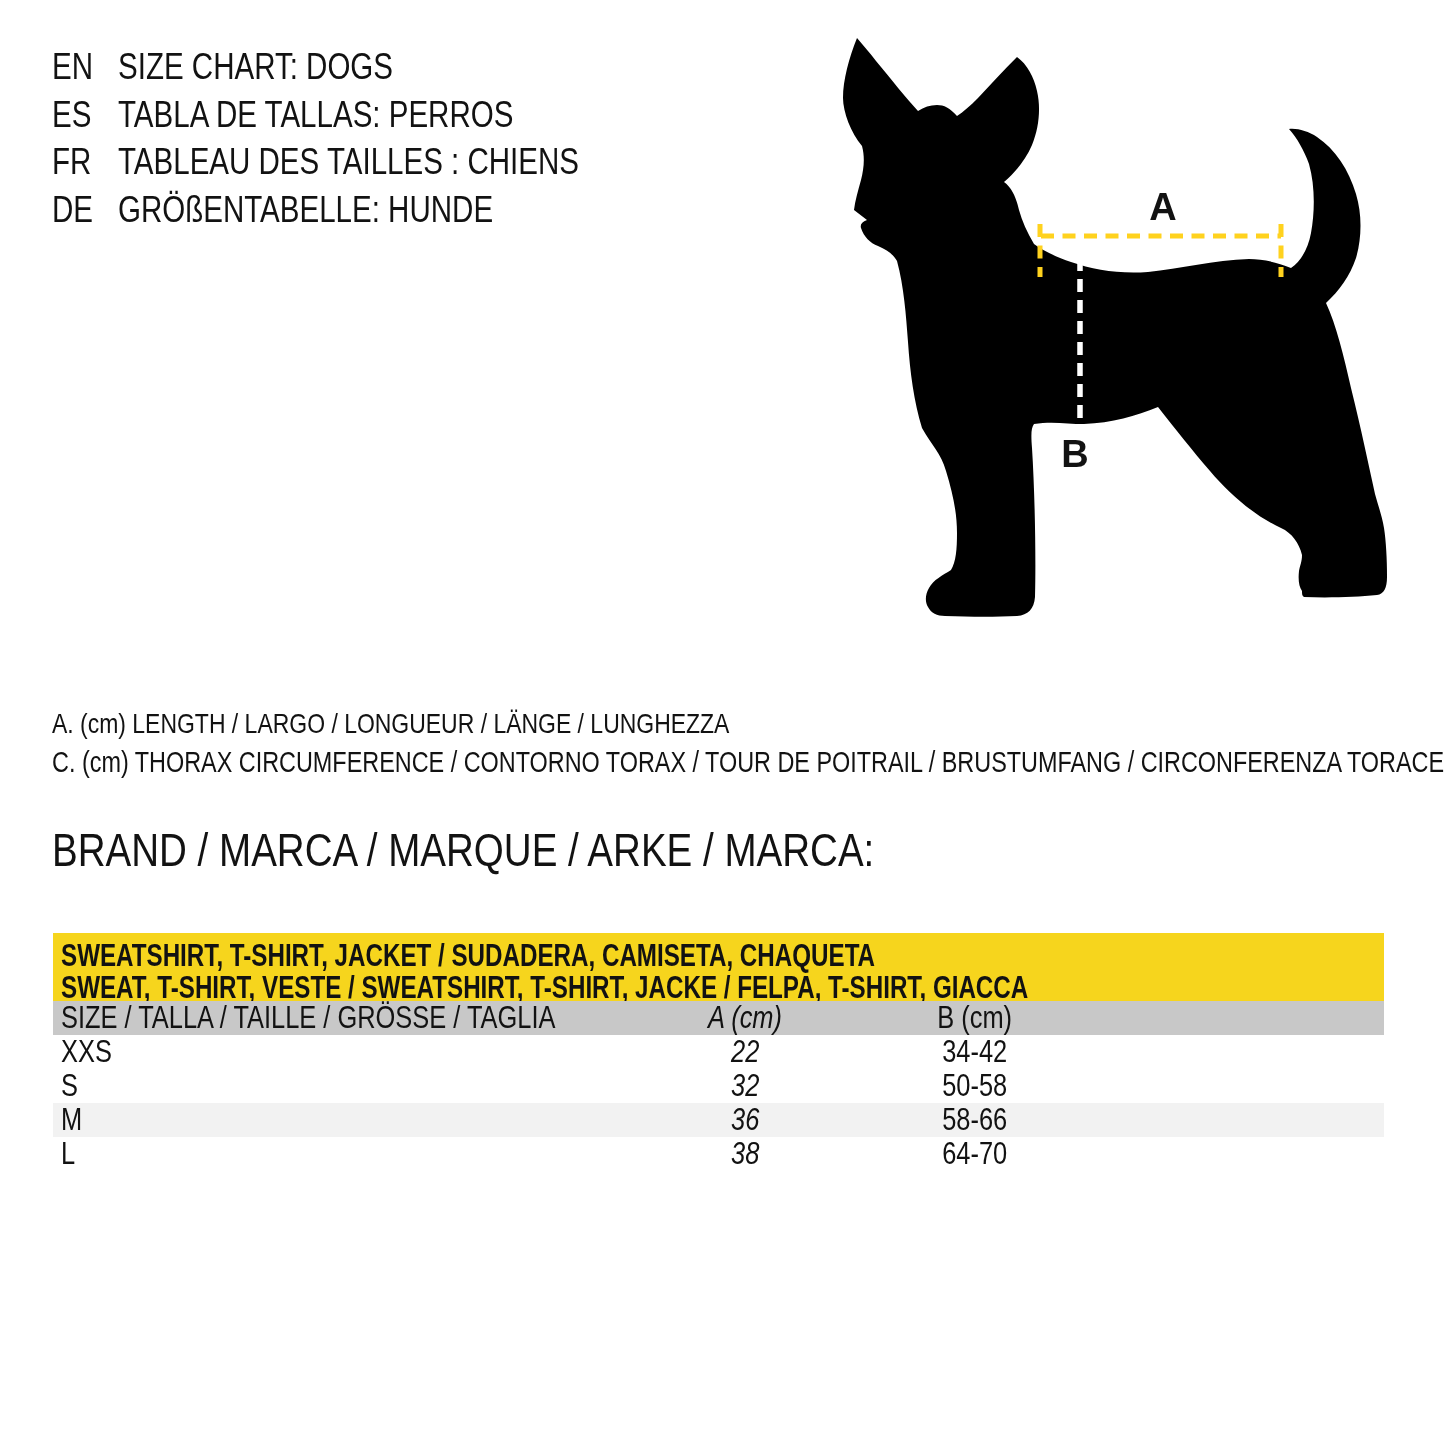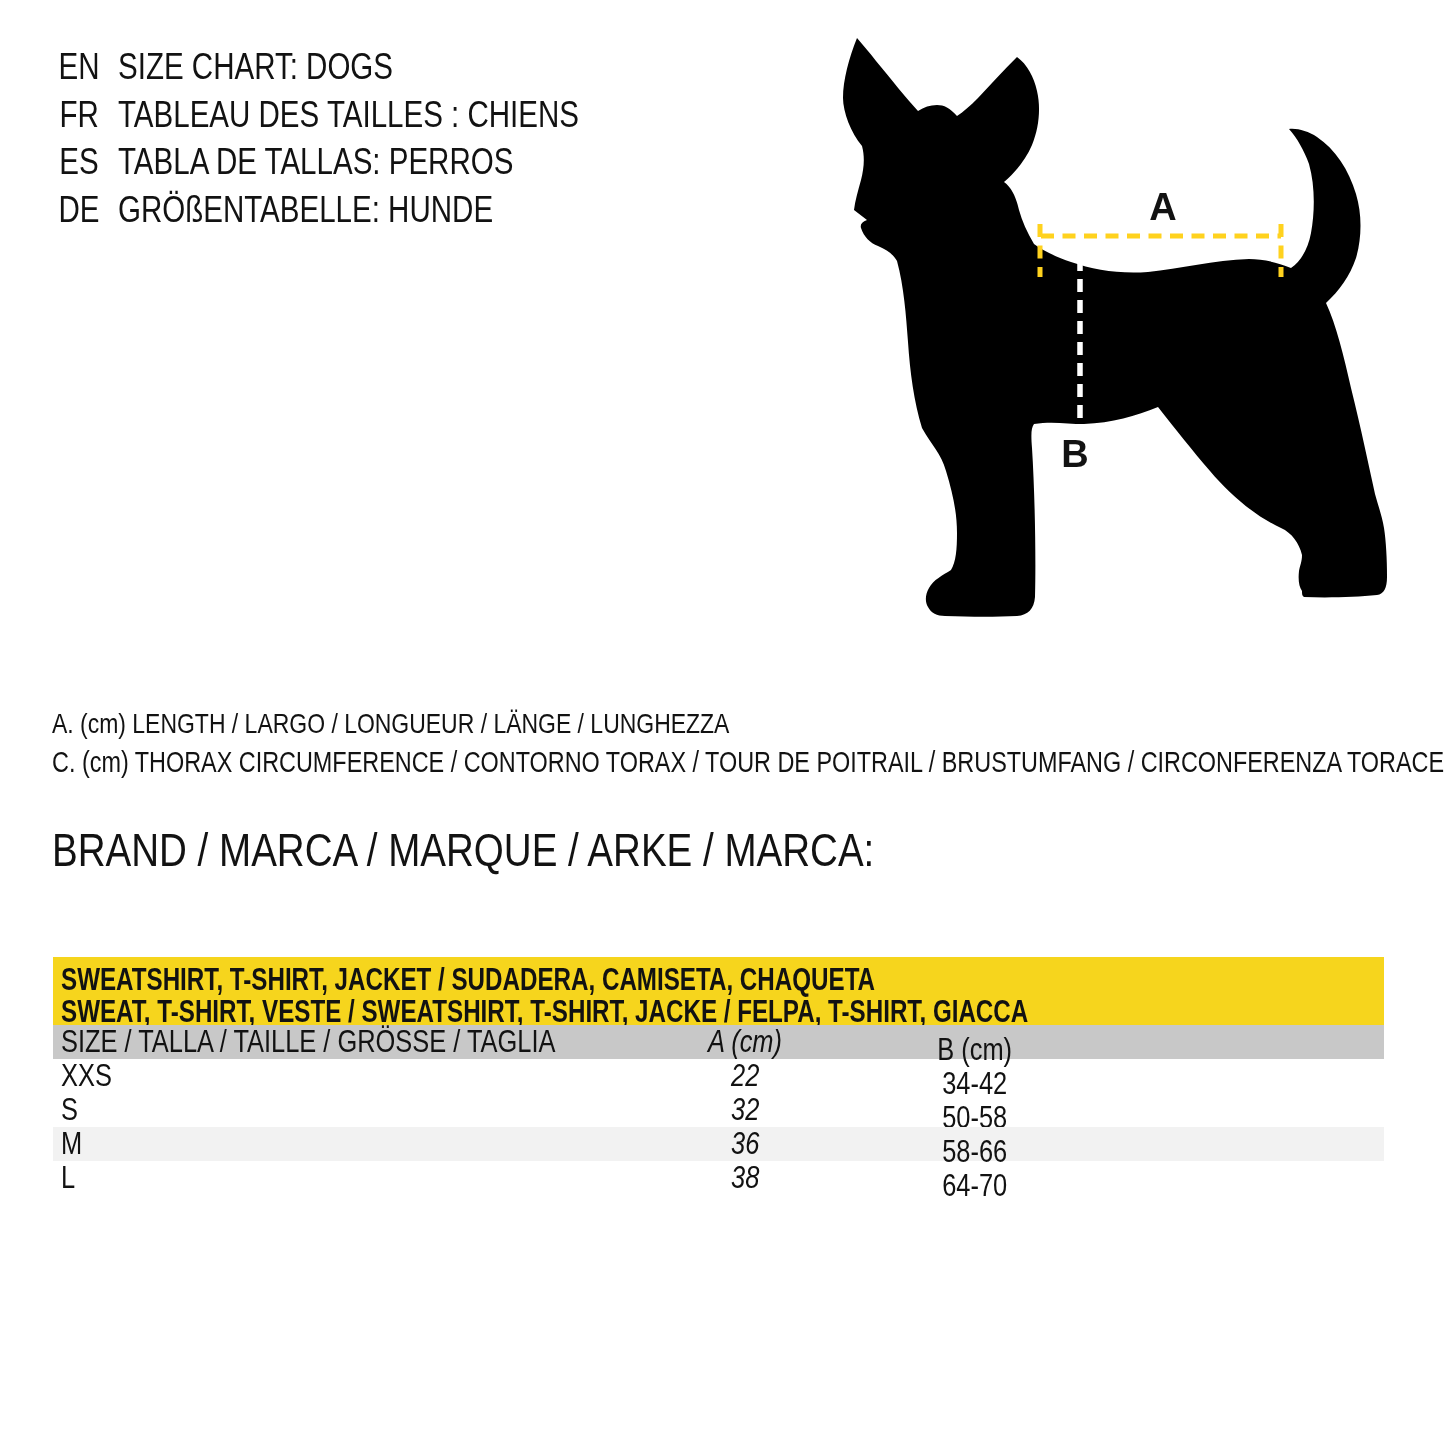--- a/index.html
+++ b/index.html
@@ -8,44 +8,44 @@
     position:relative;width:1445px;height:1445px;background:#fff;
     font-family:"Liberation Sans","DejaVu Sans",sans-serif;
     color:var(--ink,#121212);overflow:hidden;
   }
   
   .tx{display:inline-block;transform:scaleX(.82);transform-origin:0 50%;white-space:nowrap;}
   .tx-c{transform-origin:50% 50%;}
   .tx-b{transform:scaleX(.78);}
   .tx-xc{transform:scaleX(.78);}
 
-  .lang-block{position:absolute;left:52px;top:49px;display:flex;flex-direction:column;gap:11.5px;font-size:36px;text-align:center;}
+  .lang-block{position:absolute;left:52px;top:49px;display:flex;flex-direction:column;gap:11.5px;font-size:36px;}
   .lang-row{display:flex;line-height:36px;}
   .lang-code{width:66px;}
 
   .dog-svg{position:absolute;left:0;top:0;}
   .dog-silhouette{fill:var(--silhouette-black,#000);}
   .dash-a{stroke:var(--dash-yellow,#FFD21E);stroke-width:5;fill:none;stroke-dasharray:13 8.5;}
   .dash-b{stroke:var(--dash-white,#fff);stroke-width:5.5;fill:none;stroke-dasharray:13 8;}
   .marker-label{font-family:"Liberation Sans","DejaVu Sans",sans-serif;font-weight:bold;font-size:38px;fill:var(--ink,#121212);}
 
   .dog-label{position:absolute;left:52px;top:574px;font-size:36px;line-height:36px;}
   .legend-a{position:absolute;left:52px;top:709px;font-size:28px;line-height:30px;text-align:right;}
   .legend-c{position:absolute;left:52px;top:747px;font-size:30px;line-height:30px;}
   .brand-line{position:absolute;left:52px;top:832px;font-size:47px;line-height:36px;}
 
   .size-table{position:absolute;left:53px;top:933px;width:1331px;font-size:31px;}
-  .band{background:var(--accent-yellow,#F6D51D);height:68px;box-sizing:border-box;padding:7px 0 0 8px;font-weight:bold;margin-top:24px;}
+  .band{background:var(--accent-yellow,#F6D51D);height:68px;box-sizing:border-box;padding:7px 0 0 8px;font-weight:bold;}
   .band-line{line-height:32px;}
   .trow{position:relative;height:34px;line-height:34px;}
   .thead{background:var(--header-gray,#C8C8C8);}
   .alt{background:var(--row-alt-gray,#F2F2F2);}
   .cell-size{position:absolute;left:8px;top:0;text-align:center;}
   .cell-a{position:absolute;left:592px;width:200px;text-align:center;top:0;font-style:italic;}
-  .cell-b{position:absolute;left:822px;width:200px;text-align:center;top:8px;}
+  .cell-b{position:absolute;left:822px;width:200px;text-align:center;top:0;}
 </style>
 </head>
 <body>
 
 <div class="page">
 
   <svg class="dog-svg" width="1445" height="1445" viewBox="0 0 1445 1445">
     <path class="dog-silhouette" d="
       M 857,38
       C 849,58 843,80 843,98
@@ -112,26 +112,26 @@
     <text class="marker-label" x="1163" y="220" text-anchor="middle">A</text>
     <text class="marker-label" x="1075" y="467" text-anchor="middle">B</text>
   </svg>
 
   <div class="lang-block">
     <div class="lang-row">
       <span class="lang-code tx">EN</span>
       <span class="tx">SIZE CHART: DOGS</span>
     </div>
     <div class="lang-row">
+      <span class="lang-code tx">ES</span>
+      <span class="tx">TABLA DE TALLAS: PERROS</span>
+    </div>
+    <div class="lang-row">
       <span class="lang-code tx">FR</span>
       <span class="tx">TABLEAU DES TAILLES : CHIENS</span>
-    </div>
-    <div class="lang-row">
-      <span class="lang-code tx">ES</span>
-      <span class="tx">TABLA DE TALLAS: PERROS</span>
     </div>
     <div class="lang-row">
       <span class="lang-code tx">DE</span>
       <span class="tx">GRÖßENTABELLE: HUNDE</span>
     </div>
   </div>
 
 
   <div class="legend-a">
     <span class="tx">A. (cm) LENGTH / LARGO / LONGUEUR / LÄNGE / LUNGHEZZA</span>

